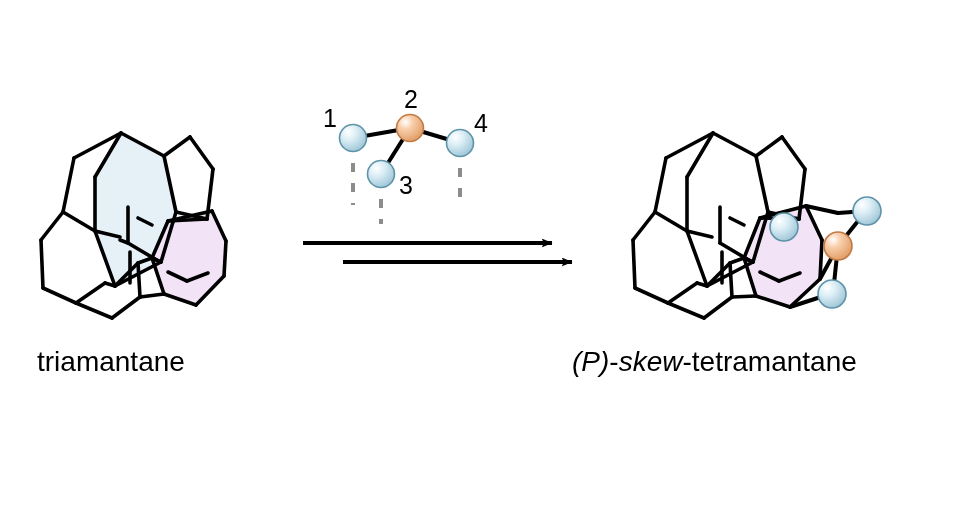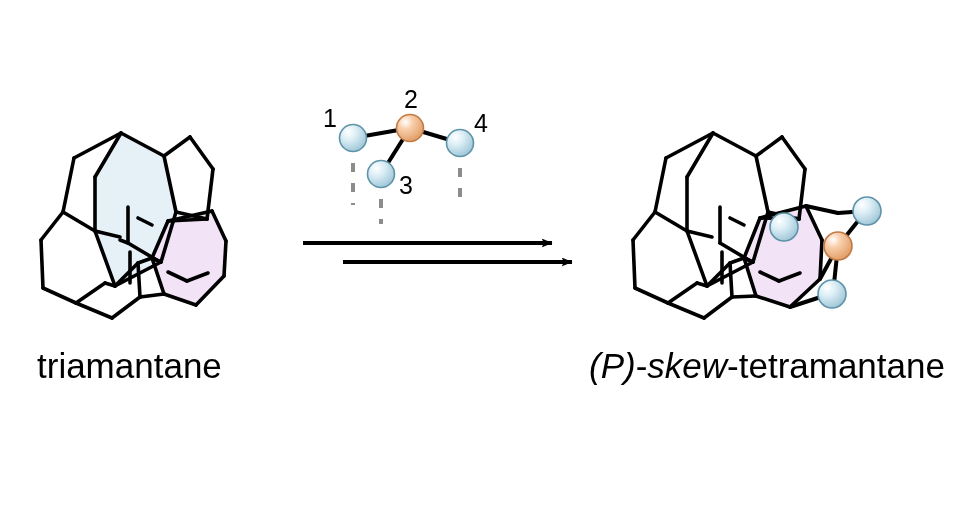--- a/index.html
+++ b/index.html
@@ -22,30 +22,30 @@
     position: absolute;
     left: 0;
     top: 0;
     width: 960px;
     height: 509px;
   }
   .caption {
     position: absolute;
     color: #000000;
     font-family: "Liberation Sans", sans-serif;
-    font-size: 35px;
+    font-size: 28px;
     line-height: 1;
     white-space: nowrap;
   }
   #caption-left {
     left: 37px;
     top: 348px;
   }
   #caption-right {
-    left: 589px;
+    left: 572px;
     top: 348px;
   }
   .ital { font-style: italic; }
 </style>
 </head>
 <body>
 
 <div id="scene">
 
   <svg class="stage" viewBox="0 0 960 509">

